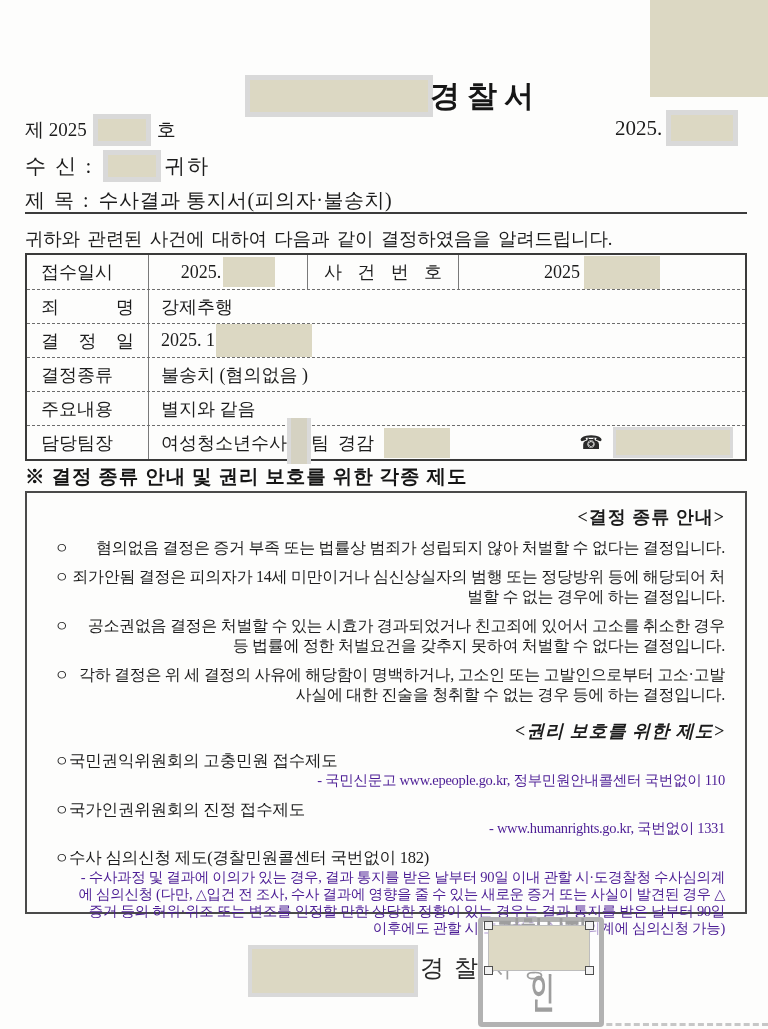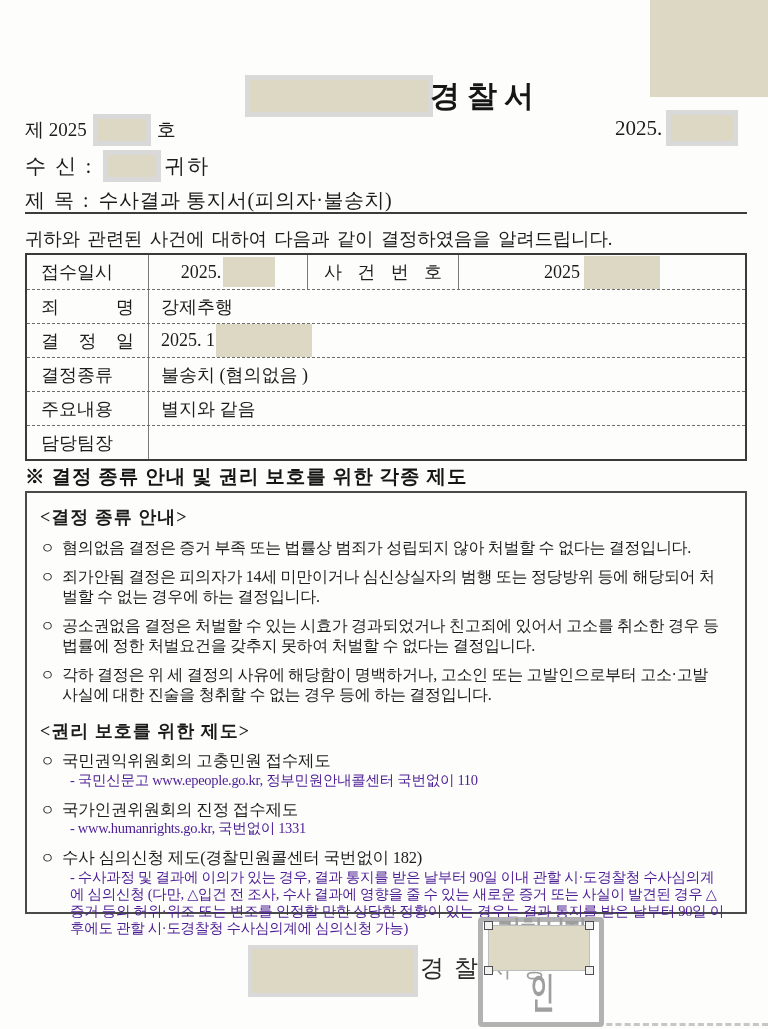--- a/index.html
+++ b/index.html
@@ -114,28 +114,28 @@
 
   
   .section-heading {
     left: 25px; top: 463px;
     font-size: 19.5px; font-weight: bold; letter-spacing: 1px;
     color: #151515;
   }
   .notice-box {
     left: 25px; top: 491px; width: 722px; height: 423px;
     border: 2px solid #4a4a4a;
-    padding: 13px 20px 0 13px;
-    font-size: 16px; line-height: 1.25;
+    padding: 13px 20px 0 20px;
+    font-size: 16px; line-height: 1.25; text-align: right;
   }
   .notice-subheading {
     font-size: 18px; font-weight: bold; letter-spacing: 1px;
     margin-bottom: 9px;
   }
-  .notice-subheading.second { margin-top: 15px; }
+  .notice-subheading.second { margin-top: 15px; font-style: italic; }
   .bullet-item {
     display: flex;
     margin-bottom: 9px;
     letter-spacing: -0.3px;
   }
   .bullet-marker { flex: 0 0 22px; font-size: 15px; padding-top: 1px; }
   .bullet-text { flex: 1 1 auto; }
   .rights-item { margin-bottom: 11px; }
   .rights-title { display: flex; font-size: 16.5px; letter-spacing: -0.2px; }
   .rights-detail {
@@ -275,20 +275,30 @@
           <span>주요내용</span>
         </div>
       <div class="cell-value">
         <span>별지와 같음</span>
       </div>
     </div>
     <div class="trow">
       <div class="cell-label">
           <span>담당팀장</span>
         </div>
+      <div class="cell-value">
+        <span>여성청소년수사</span>
+        <span class="redact officer-redact-small"></span>
+        <span style="white-space:pre;">팀  경감</span>
+        <span class="redact officer-redact-name"></span>
+        <span class="phone-group">
+          <span class="phone-icon">☎</span>
+          <span class="redact phone-redact"></span>
+        </span>
+      </div>
     </div>
   </div>
 
   <div class="abs section-heading">※ 결정 종류 안내 및 권리 보호를 위한 각종 제도</div>
 
   <div class="abs notice-box">
     <div class="notice-subheading">&lt;결정 종류 안내&gt;</div>
 
     <div class="bullet-item">
       <span class="bullet-marker">ㅇ</span>

